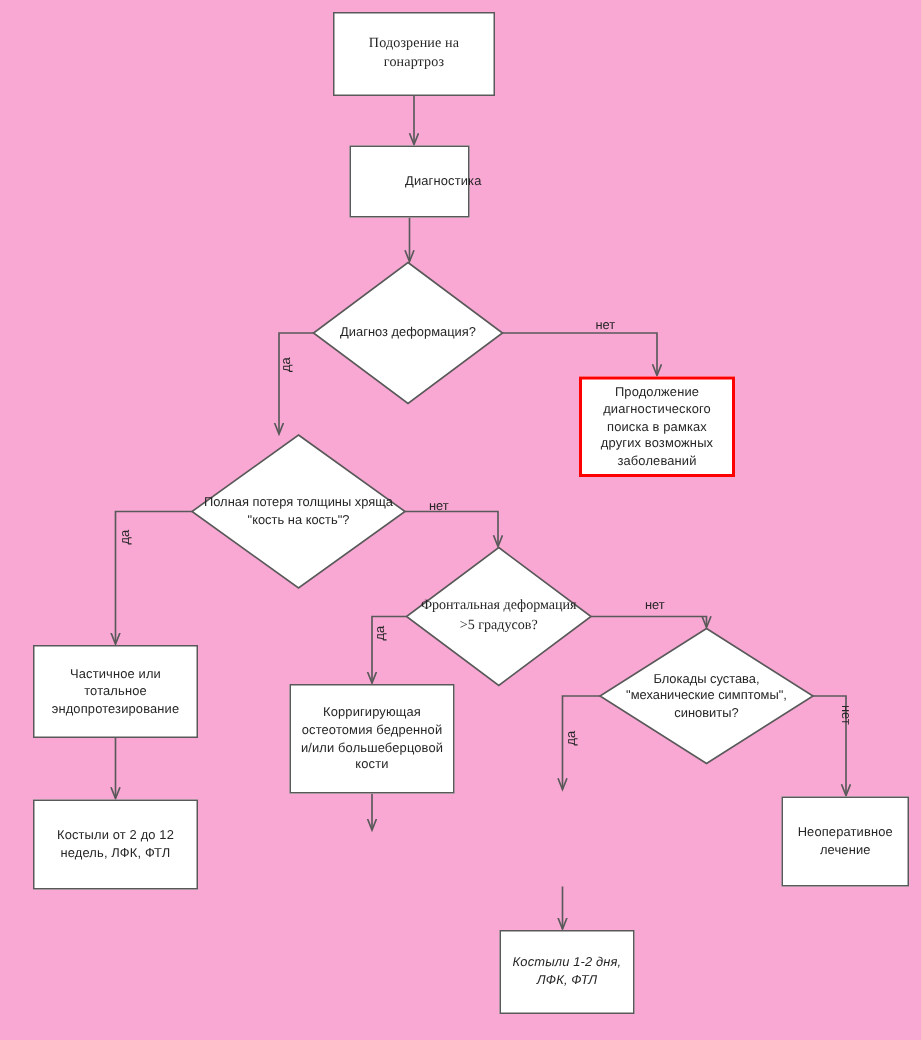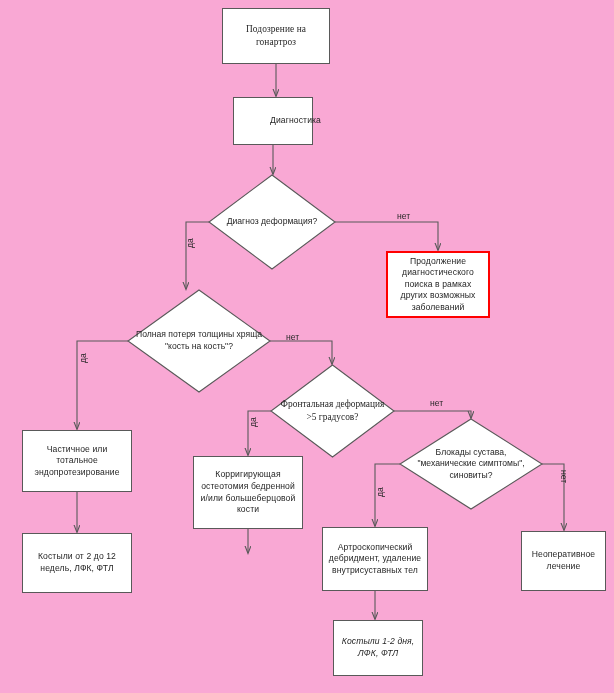--- a/index.html
+++ b/index.html
@@ -143,23 +143,20 @@
   </div>
 
   <div class="node-box" style="left:193px;top:456px;width:110px;height:73px;">
     <span>Корригирующая остеотомия бедренной и/или большеберцовой кости</span>
   </div>
 
   <div class="node-box" style="left:22px;top:430px;width:110px;height:62px;">
     <span>Частичное или тотальное эндопротезирование</span>
   </div>
 
-  <div class="node-box" style="left:322px;top:527px;width:106px;height:64px;">
-    <span>Артроскопический дебридмент, удаление внутрисуставных тел</span>
-  </div>
 
   <div class="node-box" style="left:521px;top:531px;width:85px;height:60px;">
     <span>Неоперативное лечение</span>
   </div>
 
   <div class="node-box" style="left:22px;top:533px;width:110px;height:60px;">
     <span>Костыли от 2 до 12 недель, ЛФК, ФТЛ</span>
   </div>
 
 

